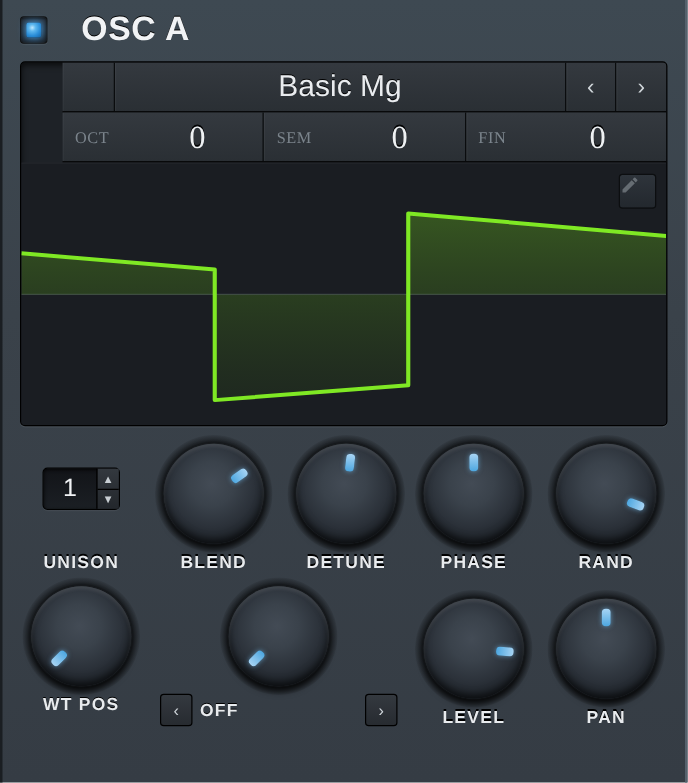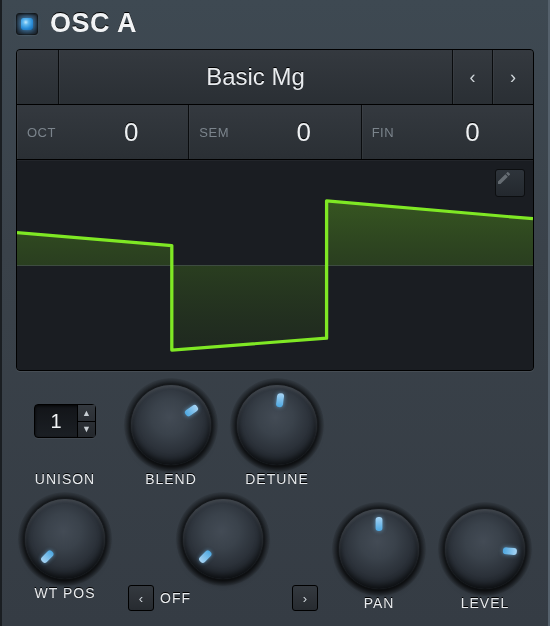--- a/index.html
+++ b/index.html
@@ -8,21 +8,21 @@
     font-family: "Segoe UI", "Helvetica Neue", Arial, sans-serif;
     background: linear-gradient(180deg, #3e4952 0%, #3a424a 40%, #353c44 100%);
     color: #dfe5ea;
     border-left: 2px solid #1a1e22;
     border-right: 2px solid #55616c;
     user-select: none;
   }
 
   
   .header {
-    display: flex; align-items: center; gap: 12px;
+    display: flex; align-items: center; gap: 27px;
     padding: 8px 14px 6px 14px;
   }
   .power-led {
     width: 22px; height: 22px;
     border: 1px solid #111;
     border-radius: 3px;
     background: linear-gradient(180deg,#2a313a,#1b2026);
     box-shadow: inset 0 1px 2px rgba(0,0,0,.6), 0 1px 0 rgba(255,255,255,.05);
     display:flex; align-items:center; justify-content:center;
     cursor:pointer;
@@ -46,21 +46,22 @@
     background: #1e2227;
     box-shadow: inset 0 2px 5px rgba(0,0,0,.7), 0 1px 0 rgba(255,255,255,.07);
     overflow:hidden;
   }
 
   
   .row {
     display:flex; align-items:stretch;
     border-bottom: 1px solid #000;
     background: linear-gradient(180deg,#34393f 0%, #2a2f34 100%);
-    height: 55px;
+    height: 40px;
+    margin-left: 33px;
   }
   .row:last-child{border-bottom:none;}
   .cell {
     border-right: 1px solid #0a0c0e;
     box-shadow: inset 1px 0 0 rgba(255,255,255,.04);
     display:flex; align-items:center;
   }
   .cell:last-child{border-right:none;}
 
   .menu-sq { width: 42px; }
@@ -68,21 +69,21 @@
     flex:1; justify-content:center;
     font-size: 24px; font-weight:500; color:#e9ecef;
     text-shadow: 0 -1px 0 #000;
     cursor:pointer;
   }
   .navbtn {
     width: 40px; justify-content:center;
     font-size: 18px; color:#d0d6da; cursor:pointer;
   }
 
-  .tune-row .cell { flex:1; padding: 0 10px; gap:28px; }
+  .tune-row .cell { flex:1; padding: 0 10px; gap:28px;font-family:Liberation Serif, serif; }
   .tune-label { font-size: 13px; color:#7b848c; letter-spacing:.5px; }
   .tune-val {
     flex:1; text-align:center;
     font-size: 26px; font-weight:400; color:#eef1f3;
     text-shadow:0 -1px 0 #000;
   }
   .tune-val.dash{color:#8a9199;}
 
   
   .wave-wrap {
@@ -128,21 +129,21 @@
   .knob .ind {
     position:absolute; left:50%; top:50%;
     width:6px; height:30px;
     background: linear-gradient(180deg,#a7d4f4,#4da7e0);
     border-radius:3px;
     transform-origin: 50% 100%;
     box-shadow: 0 0 4px rgba(120,200,255,.6);
   }
   .knob .ind.short { height:14px; width:7px; top:8px; transform-origin: 50% 32px; }
   .knob-label {
-    font-size:14px; font-weight:400; letter-spacing:1px;
+    font-size:14px; font-weight:700; letter-spacing:1px;
     color:#e8ebee; text-shadow:0 -1px 0 #000;
   }
 
   
   .stepper {
     width:62px; height:34px;
     border:1px solid #000; border-radius:4px;
     background: linear-gradient(180deg,#121418,#1b1f24);
     box-shadow: inset 0 1px 3px rgba(0,0,0,.8), 0 1px 0 rgba(255,255,255,.05);
     display:flex; align-items:center;
@@ -254,20 +255,34 @@
       </div>
 
       <div class="knob-col">
         <div class="knob">
           <div class="ind short" style="transform: translateX(-50%) rotate(7deg);"></div>
         </div>
         <div class="knob-label">DETUNE</div>
       </div>
     </div>
 
+    <div class="knob-group">
+      <div class="knob-col">
+        <div class="knob">
+          <div class="ind short" style="transform: translateX(-50%) rotate(0deg);"></div>
+        </div>
+        <div class="knob-label">PHASE</div>
+      </div>
+      <div class="knob-col">
+        <div class="knob">
+          <div class="ind short" style="transform: translateX(-50%) rotate(110deg);"></div>
+        </div>
+        <div class="knob-label">RAND</div>
+      </div>
+    </div>
   </div>
 
   <div class="knob-row">
     <div class="knob-group">
       <div class="knob-col">
         <div class="knob">
           <div class="ind short" style="transform: translateX(-50%) rotate(-135deg);"></div>
         </div>
         <div class="knob-label">WT POS</div>
       </div>
@@ -284,26 +299,26 @@
           <div class="sub-nav">
             <span>›</span>
           </div>
         </div>
       </div>
     </div>
 
     <div class="knob-group">
       <div class="knob-col">
         <div class="knob">
+          <div class="ind short" style="transform: translateX(-50%) rotate(95deg);"></div>
+        </div>
+        <div class="knob-label">LEVEL</div>
+      </div>
+      <div class="knob-col">
+        <div class="knob">
           <div class="ind short" style="transform: translateX(-50%) rotate(0deg);"></div>
         </div>
         <div class="knob-label">PAN</div>
       </div>
-      <div class="knob-col">
-        <div class="knob">
-          <div class="ind short" style="transform: translateX(-50%) rotate(95deg);"></div>
-        </div>
-        <div class="knob-label">LEVEL</div>
-      </div>
     </div>
   </div>
 
 </div>
 
 </body></html>

